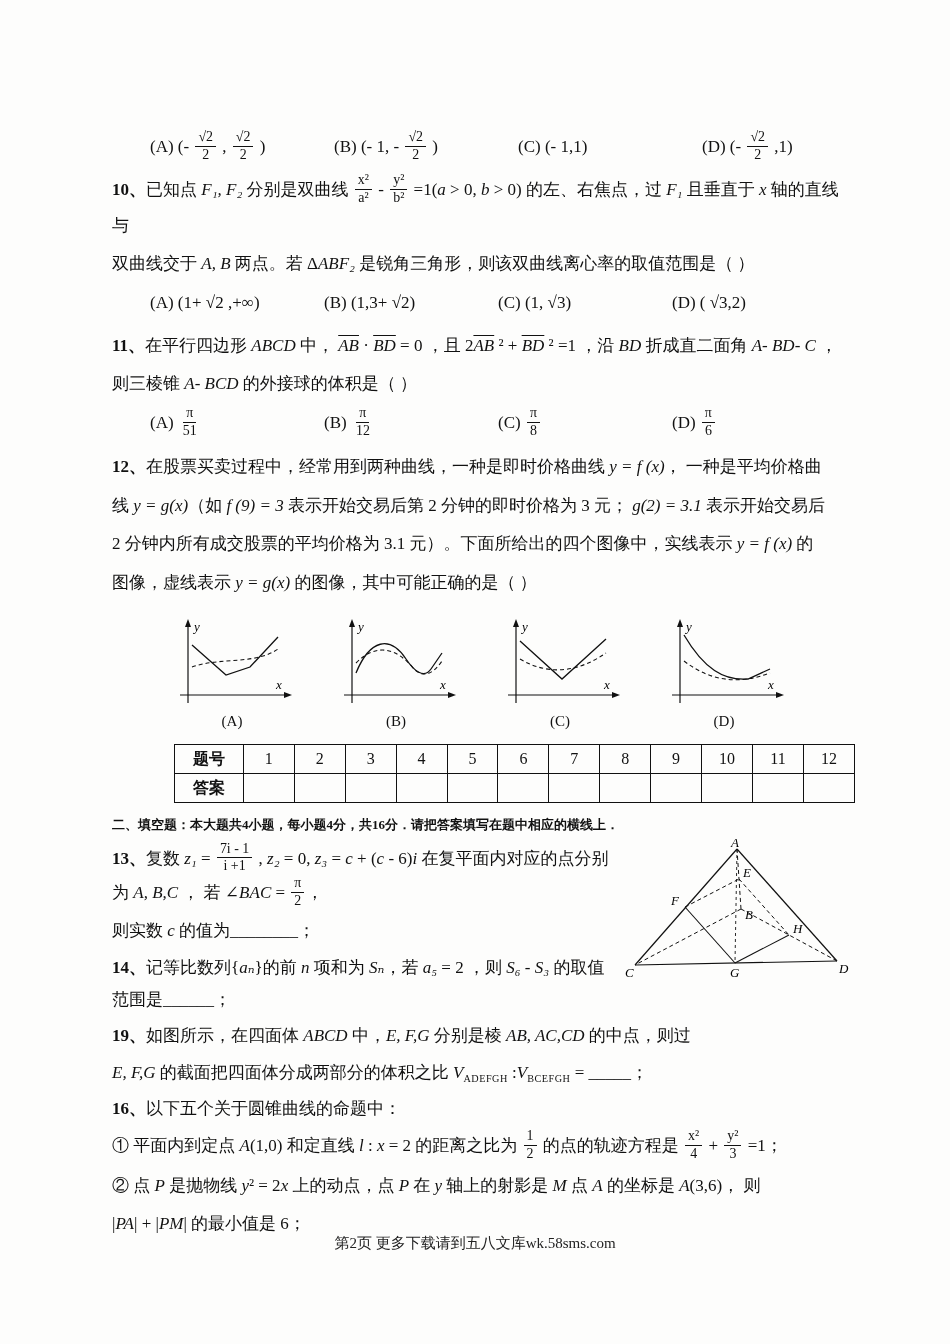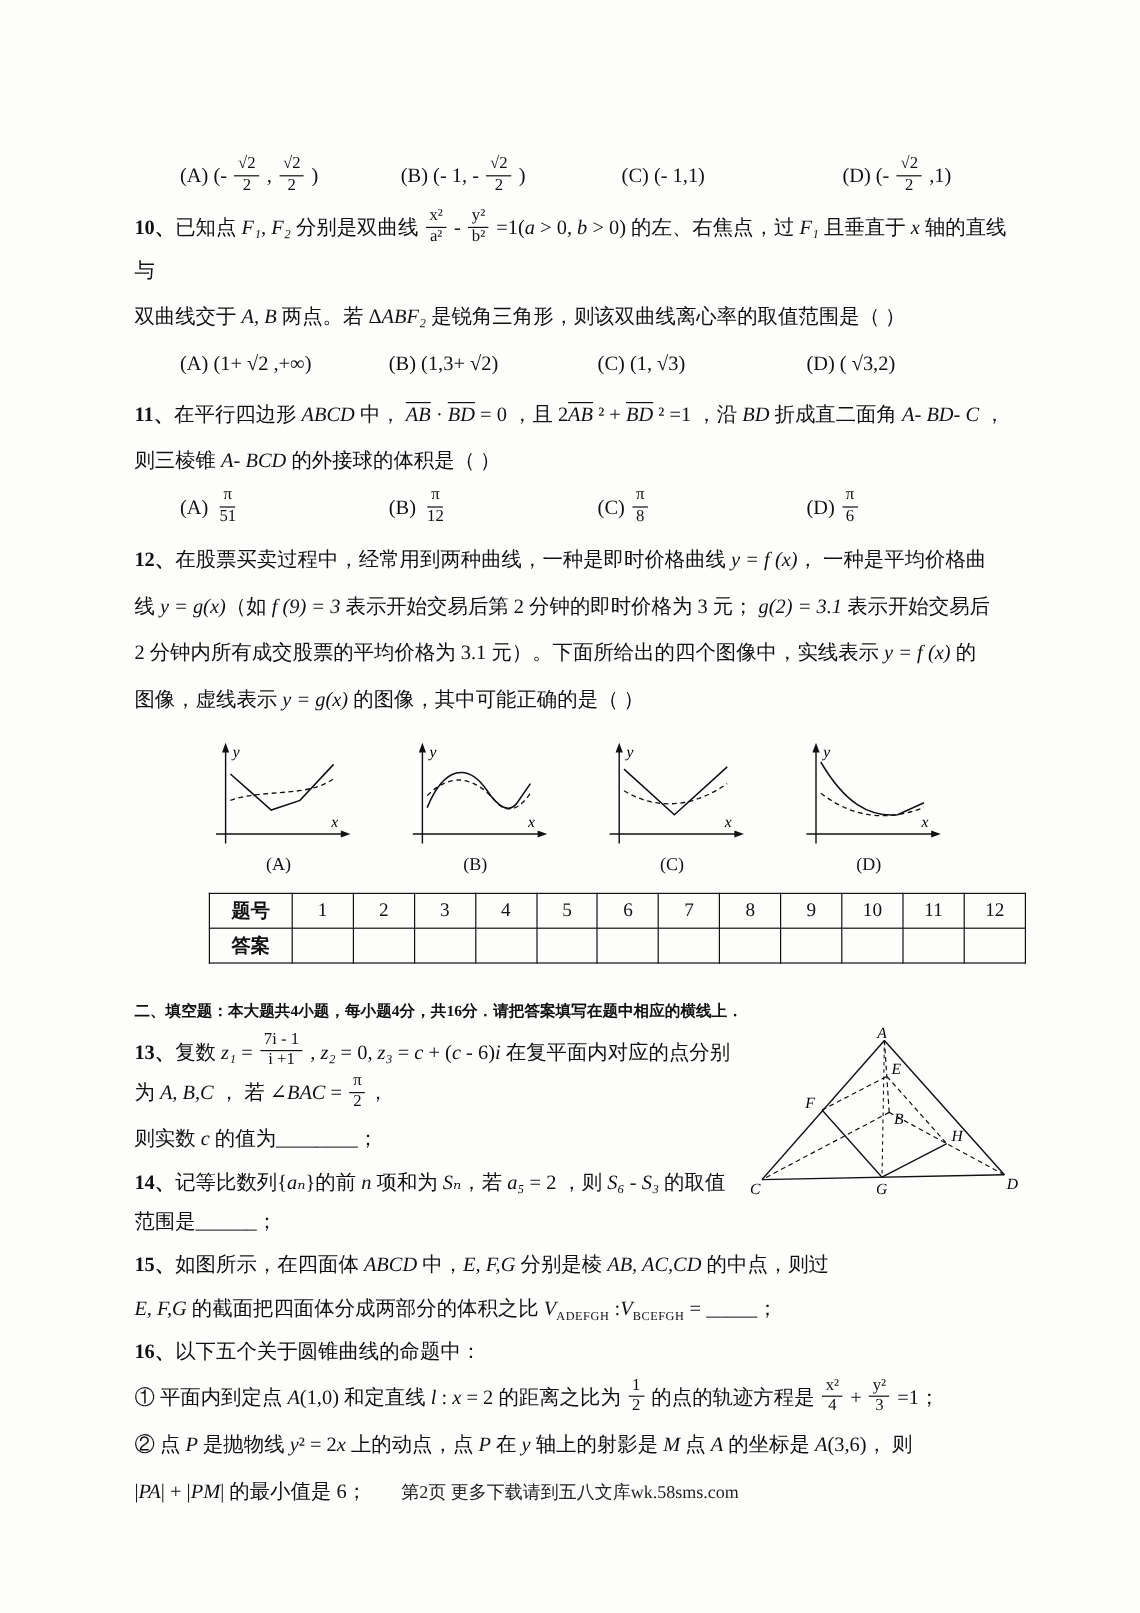--- a/index.html
+++ b/index.html
@@ -17,21 +17,21 @@
         font-size:0.82em;line-height:1.2;margin:0 2px;position:relative;top:-2px;}
   .frac .fn{border-bottom:1px solid #111;padding:0 3px;}
   .frac .fd{padding:0 3px;}
   .optrow{display:flex;margin:2px 0 8px 0;padding-left:38px;line-height:2.2;}
   .optrow .opt{min-width:168px;padding-right:6px;white-space:nowrap;}
   .optrow.wide .opt{min-width:178px;}
   .graphs{display:flex;gap:40px;padding-left:58px;margin:14px 0 6px 0;}
   .graph{display:flex;flex-direction:column;align-items:center;}
   .graph svg{display:block;}
   .glabel{font-size:15px;margin-top:2px;}
-  table.ans{border-collapse:collapse;margin:14px 0 28px 62px;}
+  table.ans{border-collapse:collapse;margin:14px 0 10px 62px;}
   table.ans td{border:1px solid #111;width:48px;height:26px;text-align:center;font-size:16px;}
   table.ans td.hd{width:66px;font-weight:bold;}
   .sechead{font-weight:bold;margin:4px 0 6px 0;line-height:1.8;font-size:13px;font-family:Liberation Serif, serif;}
   .figwrap{float:right;width:230px;height:150px;margin:-6px 0 4px 10px;}
   .footer{position:absolute;left:0;top:1234px;width:100%;text-align:center;font-size:15px;color:#222;}
   .clear{clear:both;}
 </style>
 </head>
 <body>
 
@@ -227,21 +227,21 @@
           <span class="fn">7i - 1</span>
           <span class="fd">i +1</span>
         </span> , <span class="mv">z₂</span> = 0, <span class="mv">z₃</span> = <span class="mv">c</span> + (<span class="mv">c</span> - 6)<span class="mv">i</span> 在复平面内对应的点分别为 <span class="mv">A, B,C</span> ， 若 ∠<span class="mv">BAC</span> = <span class="frac">
           <span class="fn">π</span>
           <span class="fd">2</span>
         </span>，</p>
     <p class="line tight">则实数 <span class="mv">c</span> 的值为________；</p>
 
     <p class="line tight"><span class="b">14、</span>记等比数列{<span class="mv">aₙ</span>}的前 <span class="mv">n</span> 项和为 <span class="mv">Sₙ</span>，若 <span class="mv">a₅</span> = 2 ，则 <span class="mv">S₆</span> - <span class="mv">S₃</span> 的取值范围是______；</p>
 
-    <p class="line tight"><span class="b">15、</span>如图所示，在四面体 <span class="mv">ABCD</span> 中，<span class="mv">E, F,G</span> 分别是棱 <span class="mv">AB, AC,CD</span> 的中点，则过</p>
+    <p class="line tight"><span class="b">19、</span>如图所示，在四面体 <span class="mv">ABCD</span> 中，<span class="mv">E, F,G</span> 分别是棱 <span class="mv">AB, AC,CD</span> 的中点，则过</p>
     <p class="line tight"><span class="mv">E, F,G</span> 的截面把四面体分成两部分的体积之比 <span class="mv">V</span><span class="msub">ADEFGH</span> :<span class="mv">V</span><span class="msub">BCEFGH</span> = _____；</p>
 
     <div class="clear"></div>
 
     <p class="line tight"><span class="b">16、</span>以下五个关于圆锥曲线的命题中：</p>
     <p class="line">① 平面内到定点 <span class="mv">A</span>(1,0) 和定直线 <span class="mv">l</span> : <span class="mv">x</span> = 2 的距离之比为 <span class="frac">
           <span class="fn">1</span>
           <span class="fd">2</span>
         </span> 的点的轨迹方程是 <span class="frac">
           <span class="fn">x²</span>

